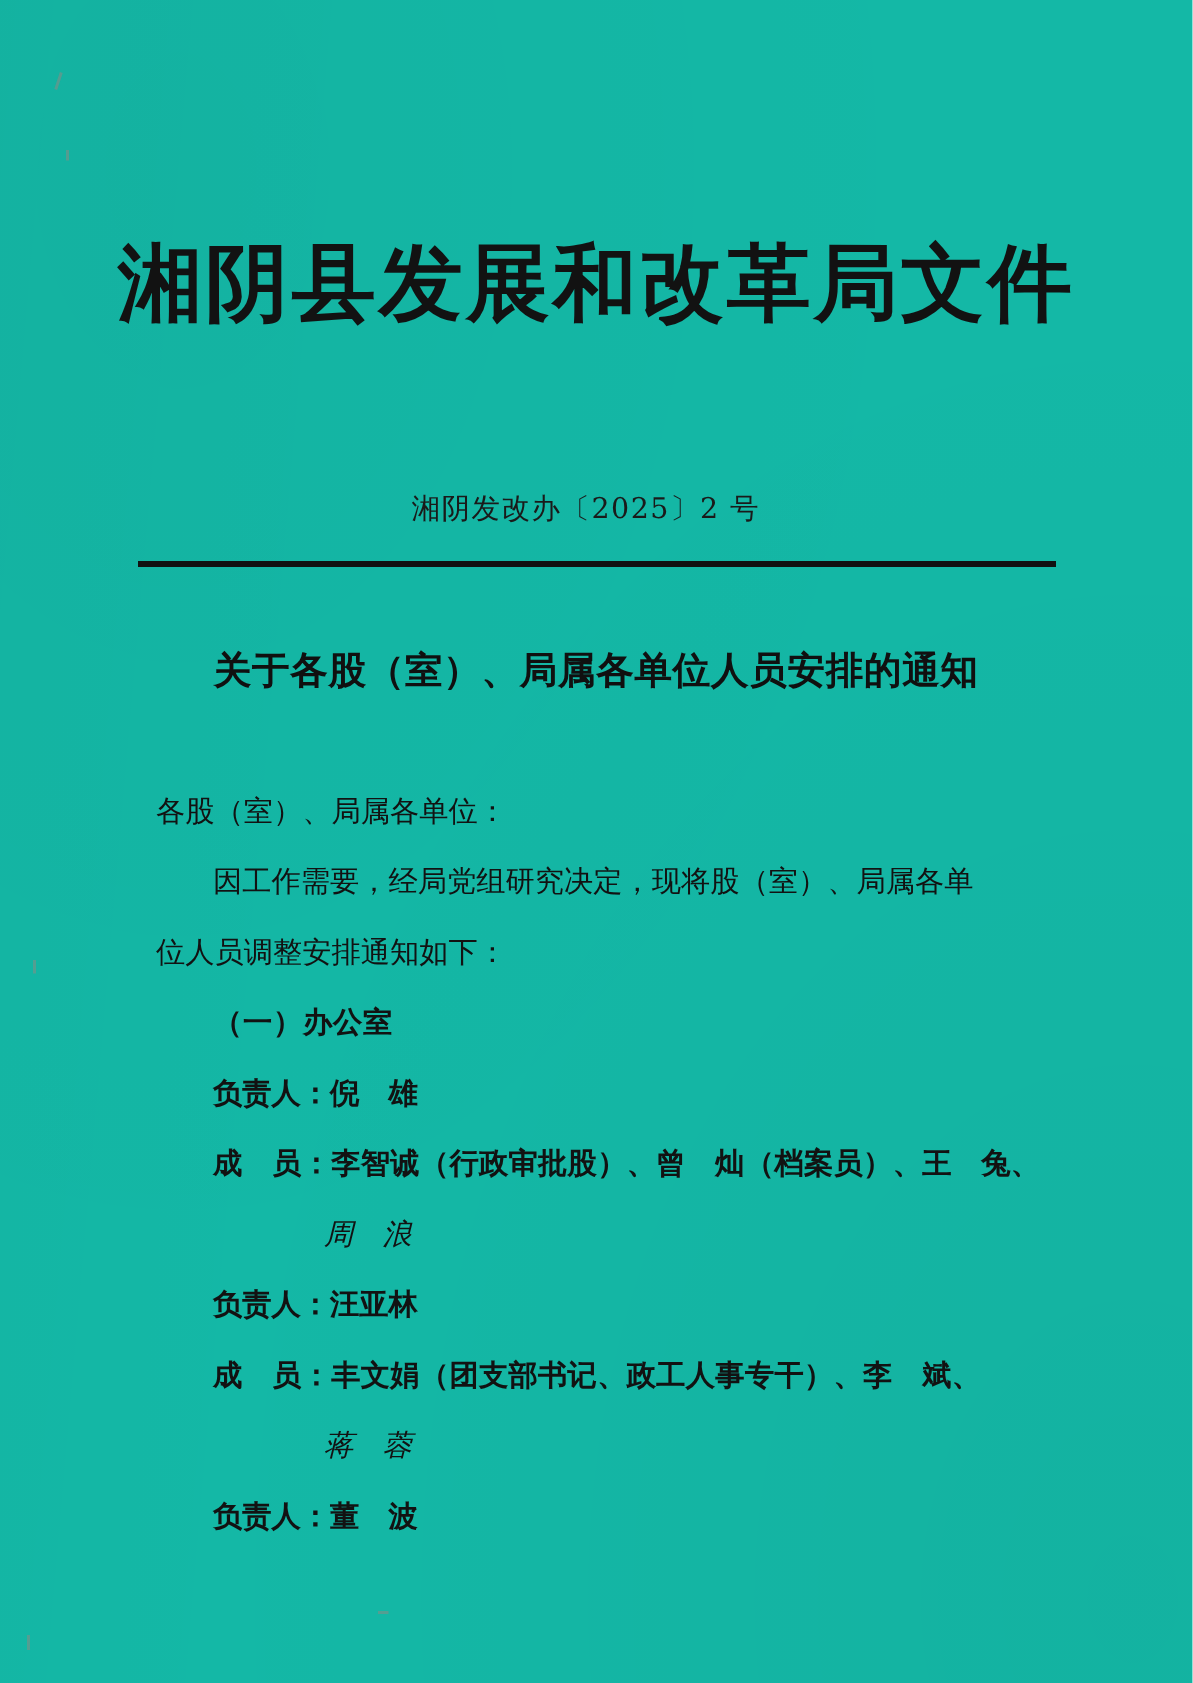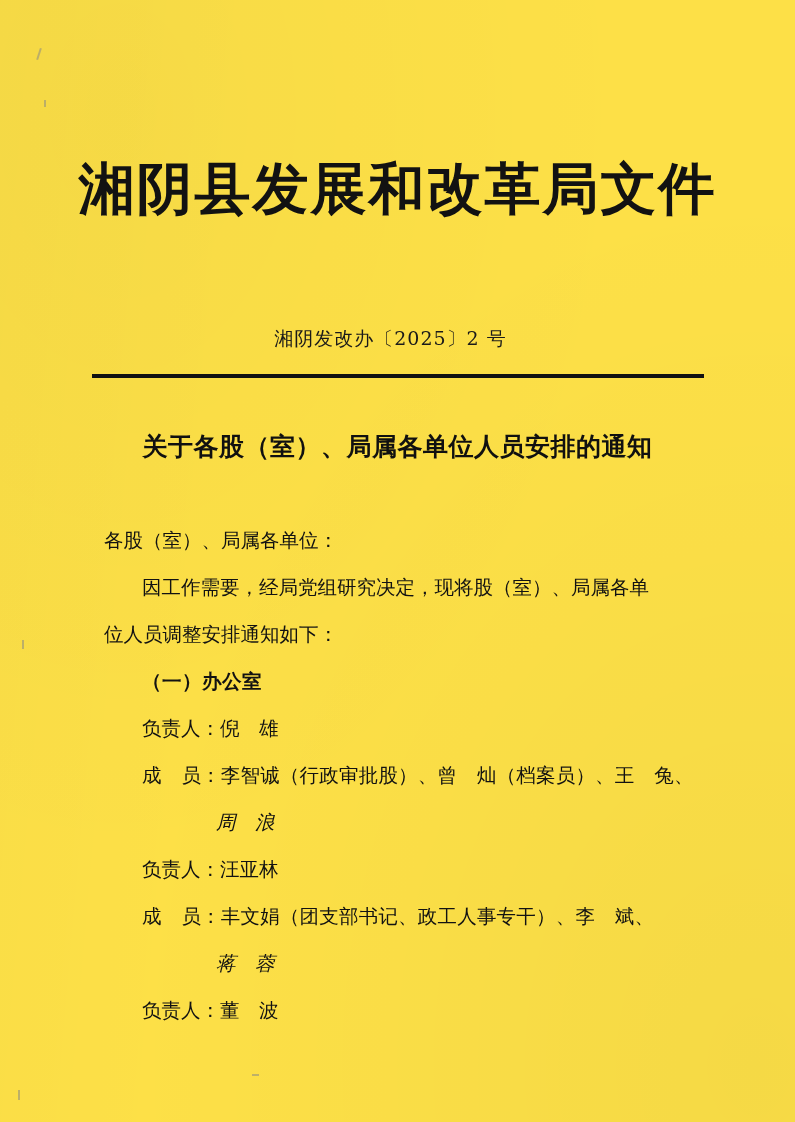--- a/index.html
+++ b/index.html
@@ -7,21 +7,21 @@
     padding: 0;
     background: #ffffff;
   }
   body {
     font-family: "DejaVu Sans", "Liberation Sans", sans-serif;
   }
   .page {
     position: relative;
     width: 795px;
     height: 1122px;
-    background: #fde047;
+    background: #14b8a6;
     overflow: hidden;
   }
   
   .paper-tint {
     position: absolute;
     inset: 0;
     background:
       radial-gradient(ellipse at 15% 10%, rgba(0,0,0,0.022), rgba(0,0,0,0) 55%),
       radial-gradient(ellipse at 95% 95%, rgba(0,0,0,0.03), rgba(0,0,0,0) 60%),
       linear-gradient(95deg, rgba(0,0,0,0.015), rgba(0,0,0,0) 30%);
@@ -89,21 +89,21 @@
     font-family: "DejaVu Serif", "Liberation Serif", serif;
     font-size: 19.5px;
     line-height: 47px;
     color: #121212;
   }
   .body p {
     margin: 0;
     white-space: pre;
   }
   .indent-1 { text-indent: 38px; }
-  .indent-2 { padding-left: 38px; }
+  .indent-2 { padding-left: 38px; font-weight: bold; }
   .heading-line {
     font-weight: bold;
     padding-left: 38px;
     letter-spacing: 0.5px;
   }
   .cont-line { padding-left: 112px; font-style: italic; }
   .nowrap-wide { letter-spacing: 0.2px; }
 </style>
 </head>
 <body>

